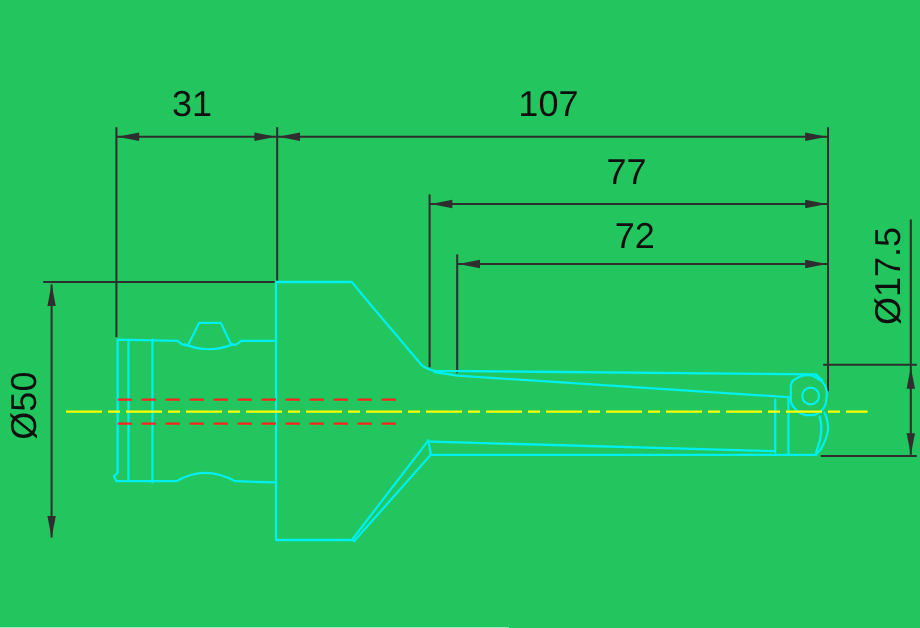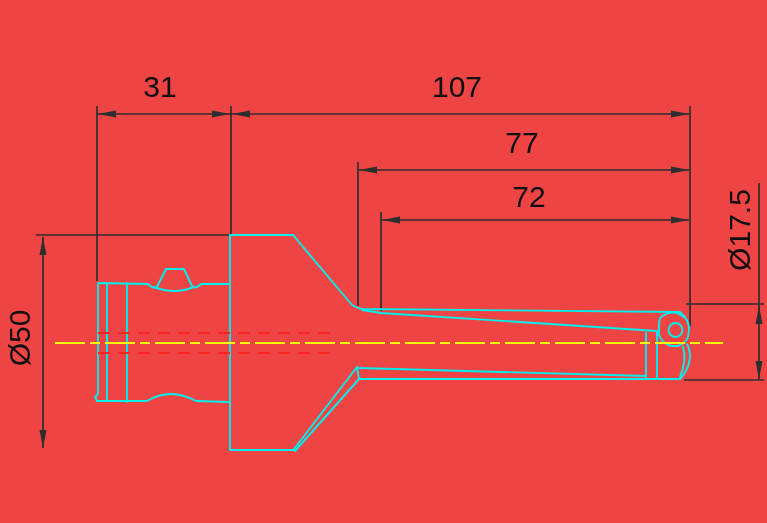--- a/index.html
+++ b/index.html
@@ -1,16 +1,16 @@
 <!DOCTYPE html>
 <html><head>
 <meta charset="utf-8">
 <style>
   html,body{margin:0;padding:0;background:#fff;}
-  .stage{position:relative;width:767px;height:523px;background:#ef4444;overflow:hidden;}
+  .stage{position:relative;width:767px;height:523px;background:#22c55e;overflow:hidden;}
   svg{display:block;width:767px;height:523px;}
   svg text{font-family:"Liberation Sans","DejaVu Sans",sans-serif;font-size:30px;}
   .geo{fill:none;stroke-width:1.9;stroke-linejoin:round;stroke-linecap:round;}
   .dimln{fill:none;stroke-width:1.7;}
   .hidden-ln{fill:none;stroke-width:2;stroke-dasharray:12 8;}
   .center-ln{fill:none;stroke-width:1.8;stroke-dasharray:30 5 10 5;}
 </style>
 </head>
 <body>
 

